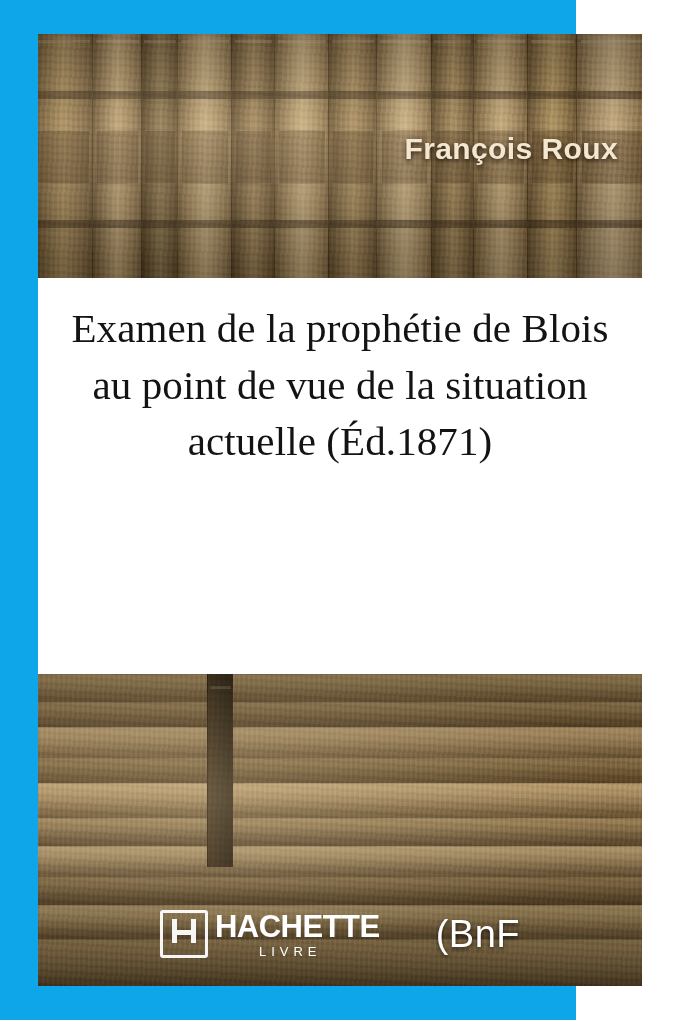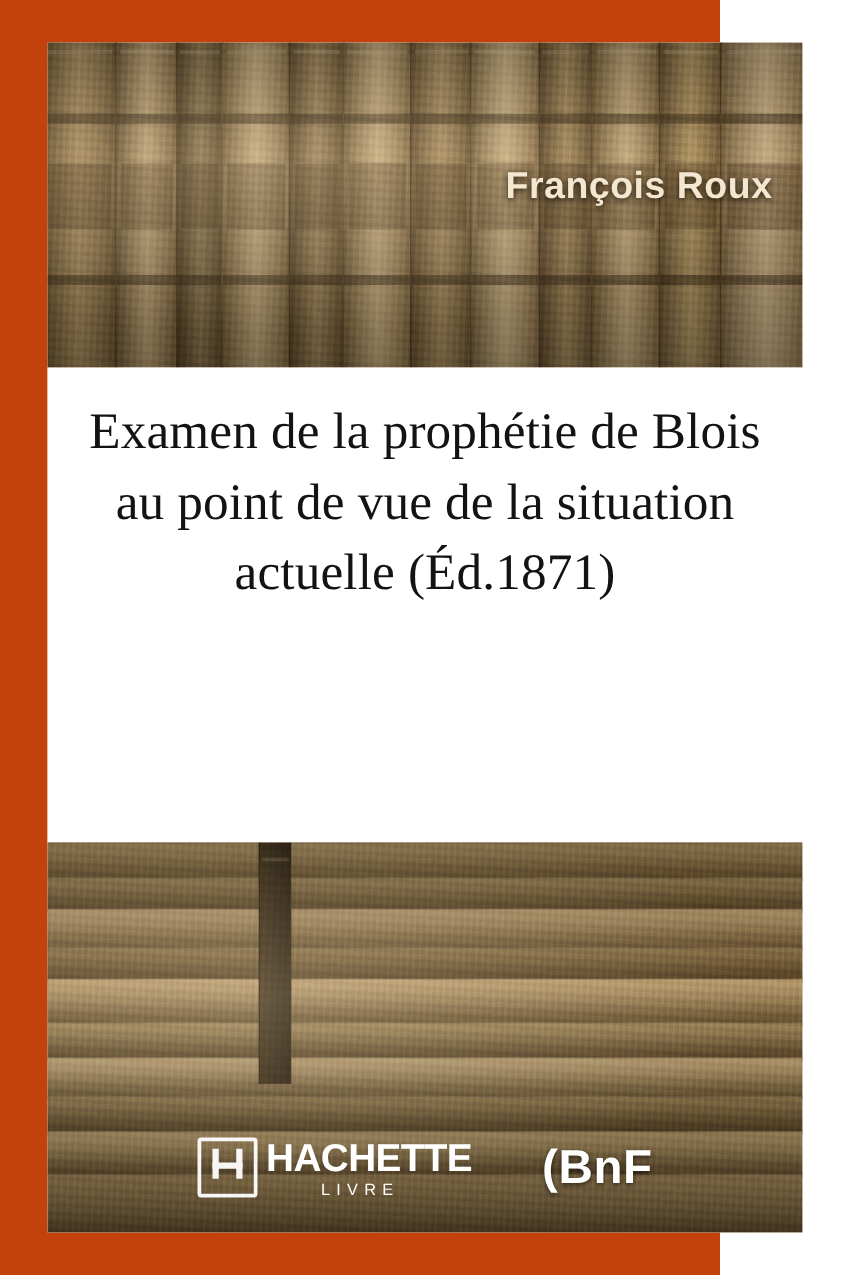--- a/index.html
+++ b/index.html
@@ -11,21 +11,21 @@
     width: 680px;
     height: 1020px;
     overflow: hidden;
     font-family: "Liberation Sans", sans-serif;
   }
 
   .cover {
     position: relative;
     width: 576px;
     height: 1020px;
-    background: #c2410c;
+    background: #0ea5e9;
     box-sizing: border-box;
   }
 
   
   .page {
     position: absolute;
     left: 38px;
     top: 34px;
     width: 604px;
     height: 952px;
@@ -136,21 +136,21 @@
     font-weight: bold;
     letter-spacing: 0.4px;
     text-shadow: 0 2px 5px rgba(20,10,0,0.85);
     white-space: nowrap;
   }
 
   
   .title-area {
     position: absolute;
     left: 0;
-    top: 260px;
+    top: 244px;
     width: 604px;
     height: 380px;
     background: #ffffff;
     display: flex;
     align-items: flex-start;
     justify-content: center;
   }
   .title {
     width: 560px;
     margin-top: 22px;
@@ -218,21 +218,21 @@
   }
   .hachette .w2 {
     font-size: 13px;
     letter-spacing: 5px;
     margin-top: 3px;
     margin-left: 44px;
   }
   .bnf {
     color: #ffffff;
     font-size: 38px;
-    font-weight: bold;
+    font-weight: normal;
     letter-spacing: 0.5px;
     text-shadow: 0 2px 4px rgba(0,0,0,0.6);
   }
 </style>
 </head>
 <body>
 
 <div class="cover">
   <div class="page">
 

